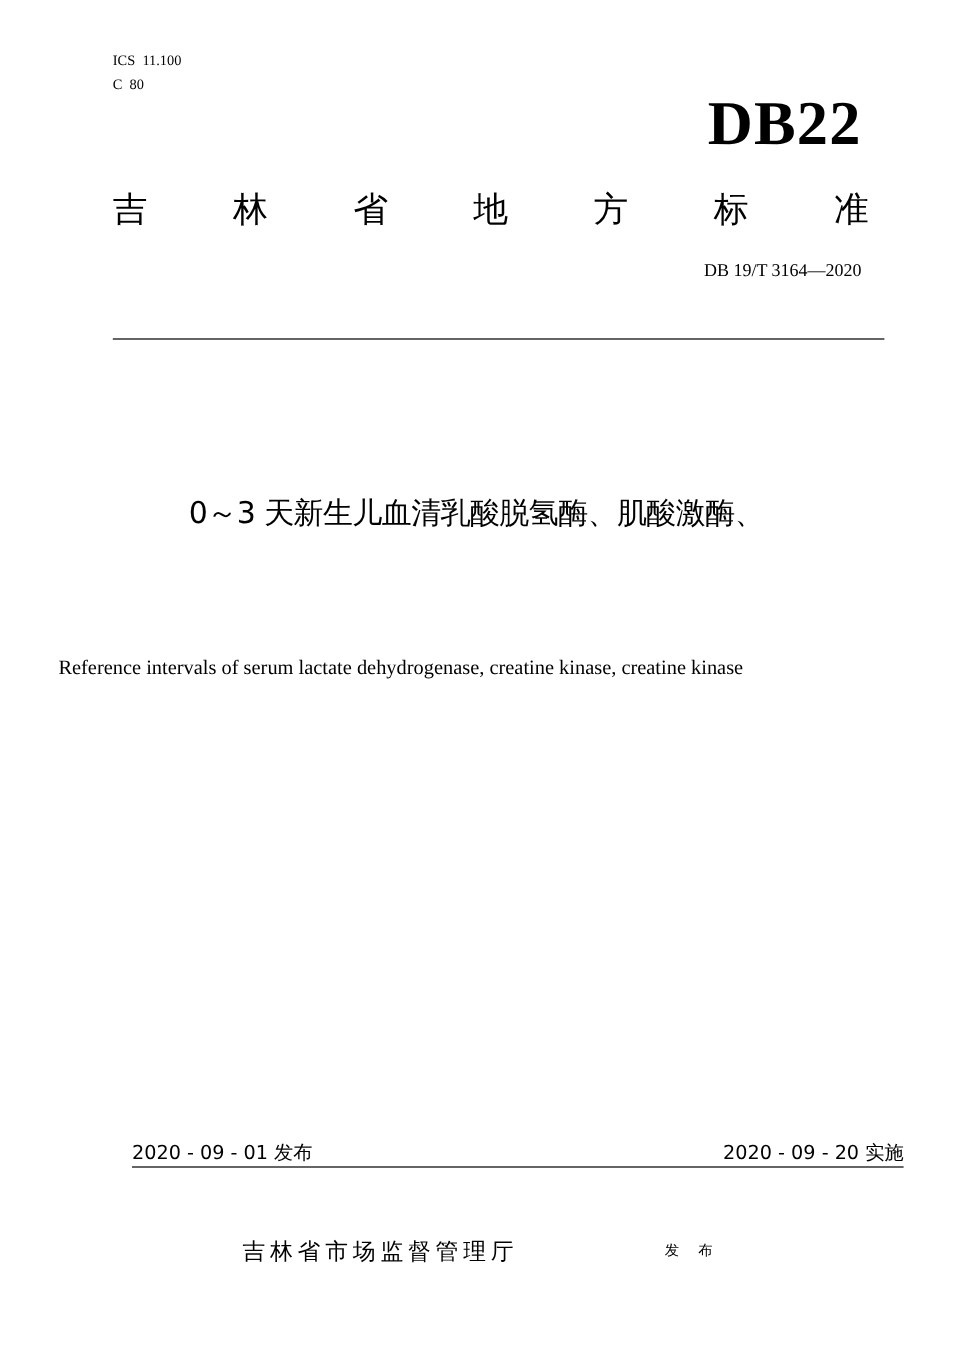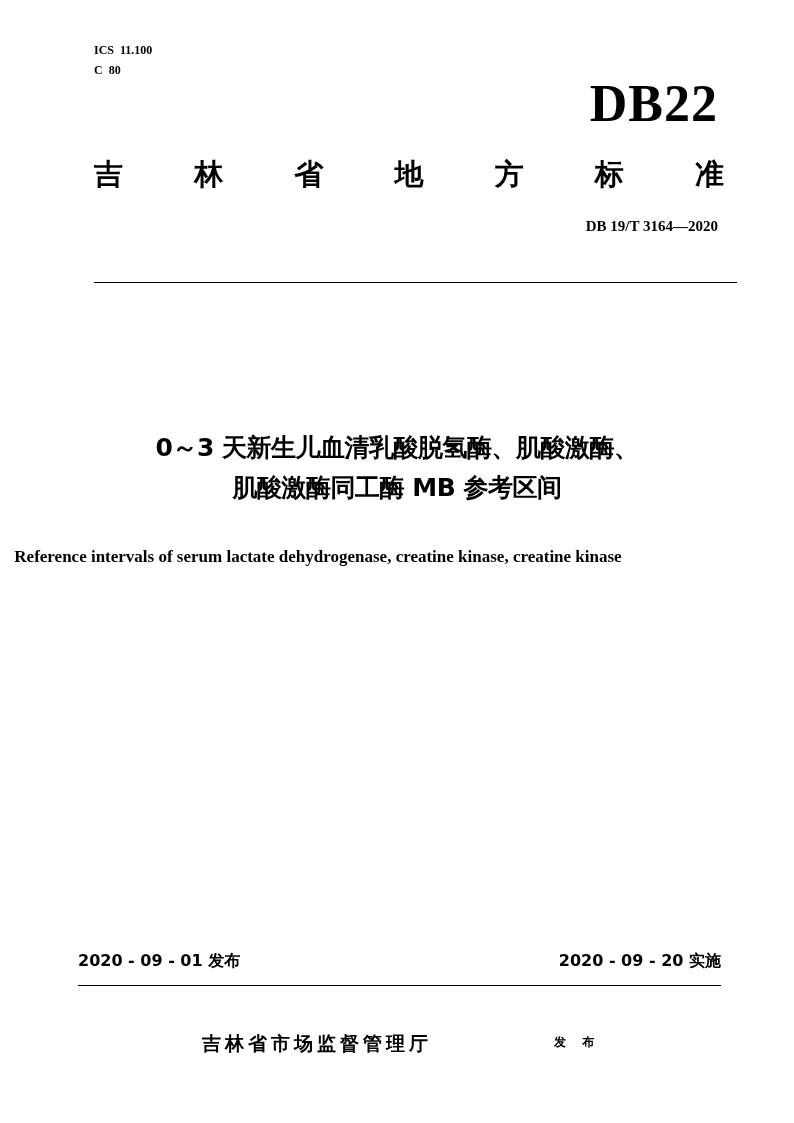--- a/index.html
+++ b/index.html
@@ -1,26 +1,26 @@
 <!DOCTYPE html>
 <html><head>
 <meta charset="utf-8">
 <style>
   html, body { margin: 0; padding: 0; background: #ffffff; }
   body { width: 794px; height: 1123px; position: relative; overflow: hidden; color: #000; font-family: "DejaVu Sans", sans-serif; }
-  .abs { position: absolute; font-weight: bold; }
+  .abs { position: absolute; }
   .ics { left: 94px; top: 40px; font-family: "Liberation Serif", serif; font-size: 12px; line-height: 20px; }
   .ics div { white-space: pre; }
   .db22 { right: 76px; top: 72px; font-family: "Liberation Serif", serif; font-weight: bold; font-size: 52px; line-height: 64px; letter-spacing: 1px; }
   .local-std { left: 94px; top: 157px; width: 630px; display: flex; justify-content: space-between; font-size: 29px; line-height: 34px; }
   .std-no { right: 76px; top: 216px; font-family: "Liberation Serif", serif; font-size: 15px; line-height: 20px; }
   .rule-top { left: 94px; top: 282px; width: 643px; height: 0; border-top: 1.5px solid #000; }
-  .title-cn { left: 0; top: 428px; width: 794px; text-align: center; font-family: "DejaVu Sans", sans-serif; font-size: 25px; line-height: 40px; letter-spacing: -0.5px; }
-  .title-en { left: 0; top: 543px; width: 636px; text-align: center; font-family: "Liberation Serif", serif; font-size: 17px; line-height: 27px; }
-  .dates { left: 78px; top: 950px; width: 643px; display: flex; justify-content: space-between; font-size: 16px; line-height: 22px; padding-bottom: 13px; border-bottom: 1.5px solid #000; align-items: flex-end; }
+  .title-cn { left: 0; top: 408px; width: 794px; text-align: center; font-family: "DejaVu Sans", sans-serif; font-size: 25px; line-height: 40px; letter-spacing: -0.5px; }
+  .title-en { left: 0; top: 543px; width: 636px; text-align: center; font-family: "Liberation Serif", serif; font-size: 17px; line-height: 27px; padding-left: 16px; }
+  .dates { left: 110px; top: 950px; width: 643px; display: flex; justify-content: space-between; font-size: 16px; line-height: 22px; padding-bottom: 0; border-bottom: 1.5px solid #000; align-items: flex-end; }
   .issuer { left: 202px; top: 1030px; font-size: 19px; line-height: 26px; letter-spacing: 4px; }
   .issue-lbl { left: 554px; top: 1030px; font-size: 12px; line-height: 24px; letter-spacing: 6px; }
 </style>
 </head>
 <body>
 
 <div class="abs ics">
   <div>ICS  11.100</div>
   <div>C  80</div>
 </div>
@@ -36,21 +36,20 @@
   <span>标</span>
   <span>准</span>
 </div>
 
 <div class="abs std-no">DB 19/T  3164—2020</div>
 
 <div class="abs rule-top"></div>
 
 <div class="abs title-cn">
   <div>0～3 天新生儿血清乳酸脱氢酶、肌酸激酶、</div>
-  <div>肌酸激酶同工酶 MB 参考区间</div>
 </div>
 
 <div class="abs title-en">
   <div>Reference intervals of serum lactate dehydrogenase, creatine kinase, creatine kinase</div>
 </div>
 
 <div class="abs dates">
   <span>2020 - 09 - 01 发布</span>
   <span>2020 - 09 - 20 实施</span>
 </div>

